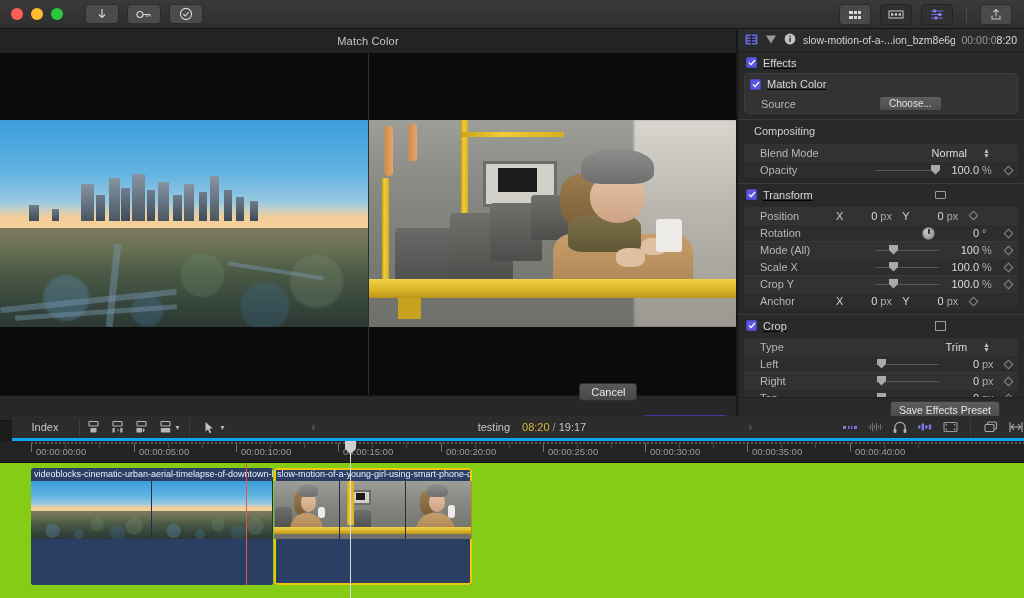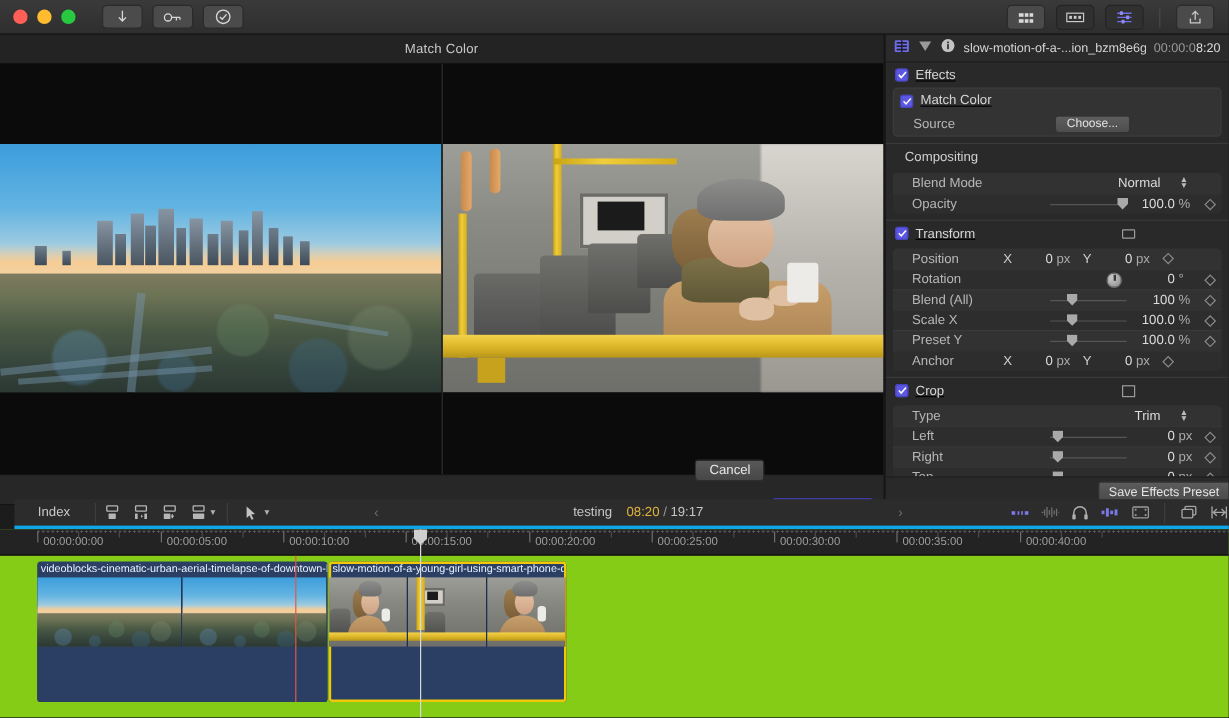--- a/index.html
+++ b/index.html
@@ -173,21 +173,21 @@
   .kf { width: 7px; height: 7px; border: 1px solid #8a8a8a; transform: rotate(45deg); margin-left: 7px; flex: none; }
   .popup { font-size: 11px; color: #dcdcdc; display: flex; align-items: center; gap: 16px; margin-left: auto; margin-right: 22px; }
   .popup .arrows { display: flex; flex-direction: column; line-height: 5px; font-size: 7px; color: #bdbdbd; }
   .dial { width: 13px; height: 13px; border-radius: 50%; background: radial-gradient(circle at 35% 32%, #c9c9c9, #8a8a8a); border: 1px solid #6f6f6f; position: relative; }
   .dial::after { content: ""; position: absolute; left: 5px; top: 1.5px; width: 1.5px; height: 5px; background: #3a3a3a; }
   .crop-ic { width: 11px; height: 10px; border: 1.3px solid #9c9c9c; margin-left: auto; margin-right: 70px; }
   .crop-ic.notch { border-top-right-radius: 0; position: relative; }
   .transform-ic { width: 11px; height: 8px; border: 1.3px solid #9c9c9c; border-radius: 1px; margin-left: auto; margin-right: 70px; }
 
   .presetbar { position: absolute; left: 0; bottom: 0; width: 287px; height: 24px;
-    background: #292929; border-top: 1px solid #1f1f1f; display: flex; align-items: center; justify-content: flex-end; padding-right: 0; text-align: center; }
+    background: #292929; border-top: 1px solid #1f1f1f; display: flex; align-items: center; justify-content: flex-end; padding-right: 25px; text-align: center; }
   .preset-btn { font-size: 10.5px; color: #e4e4e4; height: 17px; padding: 0 8px; border-radius: 3px;
     background: linear-gradient(#5c5c5c,#4b4b4b); border: 1px solid #333; display: flex; align-items: center; }
 
   
   .tl-toolbar {
     position: absolute; left: 12px; top: 416px; width: 1024px; height: 25px;
     background: #2c2c2c; border-bottom: 3px solid #0ea5e9;
     display: flex; align-items: center;
   }
   .index-btn { width: 66px; text-align: center; font-size: 11px; color: #c8c8c8; }
@@ -483,21 +483,21 @@
         </div>
         <div class="row">
           <span class="name">Rotation</span>
           <span class="spacer"></span>
           <span class="dial"></span>
           <span class="numv" style="width:34px;margin-left:10px">0</span>
           <span class="unit">°</span>
           <span class="kf"></span>
         </div>
         <div class="row">
-          <span class="name">Blend (All)</span>
+          <span class="name">Mode (All)</span>
           <span class="spacer"></span>
           <span class="slider">
               <span class="track"></span>
               <span class="knob" style="left:14px"></span>
             </span>
           <span class="numv" style="width:34px">100</span>
           <span class="unit">%</span>
           <span class="kf"></span>
         </div>
         <div class="row">
@@ -505,21 +505,21 @@
           <span class="spacer"></span>
           <span class="slider">
               <span class="track"></span>
               <span class="knob" style="left:14px"></span>
             </span>
           <span class="numv" style="width:34px">100.0</span>
           <span class="unit">%</span>
           <span class="kf"></span>
         </div>
         <div class="row">
-          <span class="name">Preset Y</span>
+          <span class="name">Crop Y</span>
           <span class="spacer"></span>
           <span class="slider">
               <span class="track"></span>
               <span class="knob" style="left:14px"></span>
             </span>
           <span class="numv" style="width:34px">100.0</span>
           <span class="unit">%</span>
           <span class="kf"></span>
         </div>
         <div class="row">

